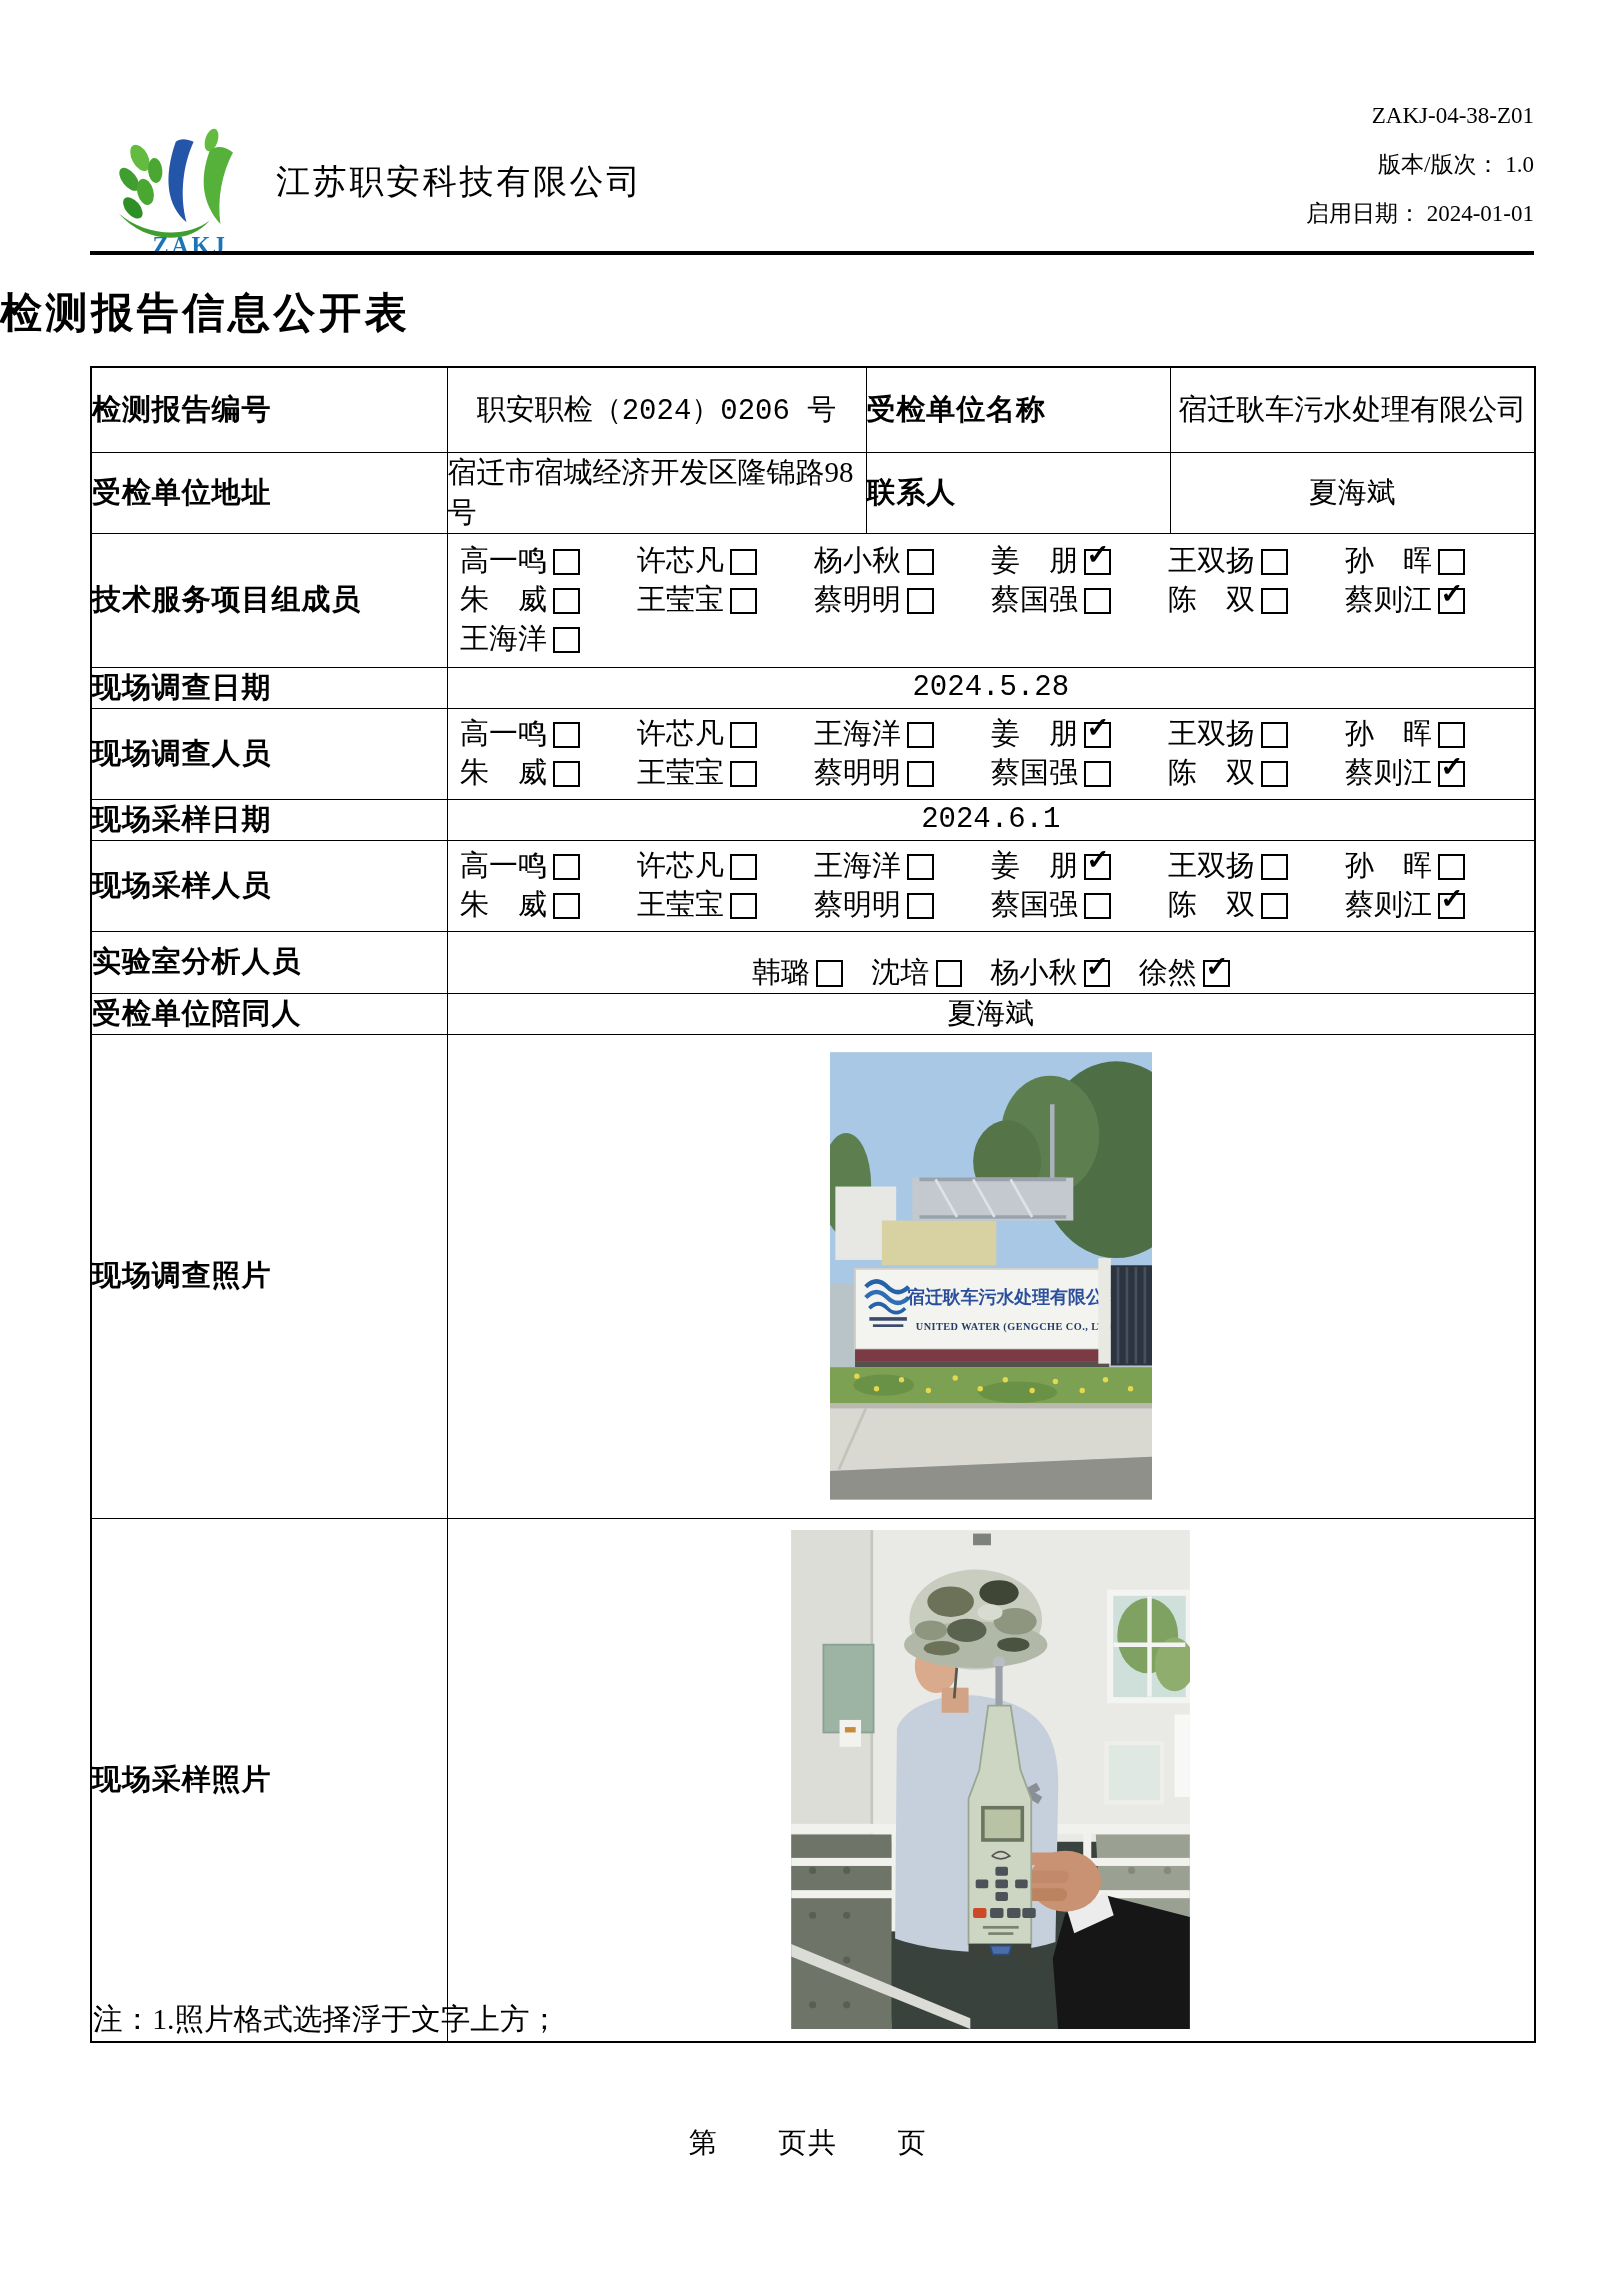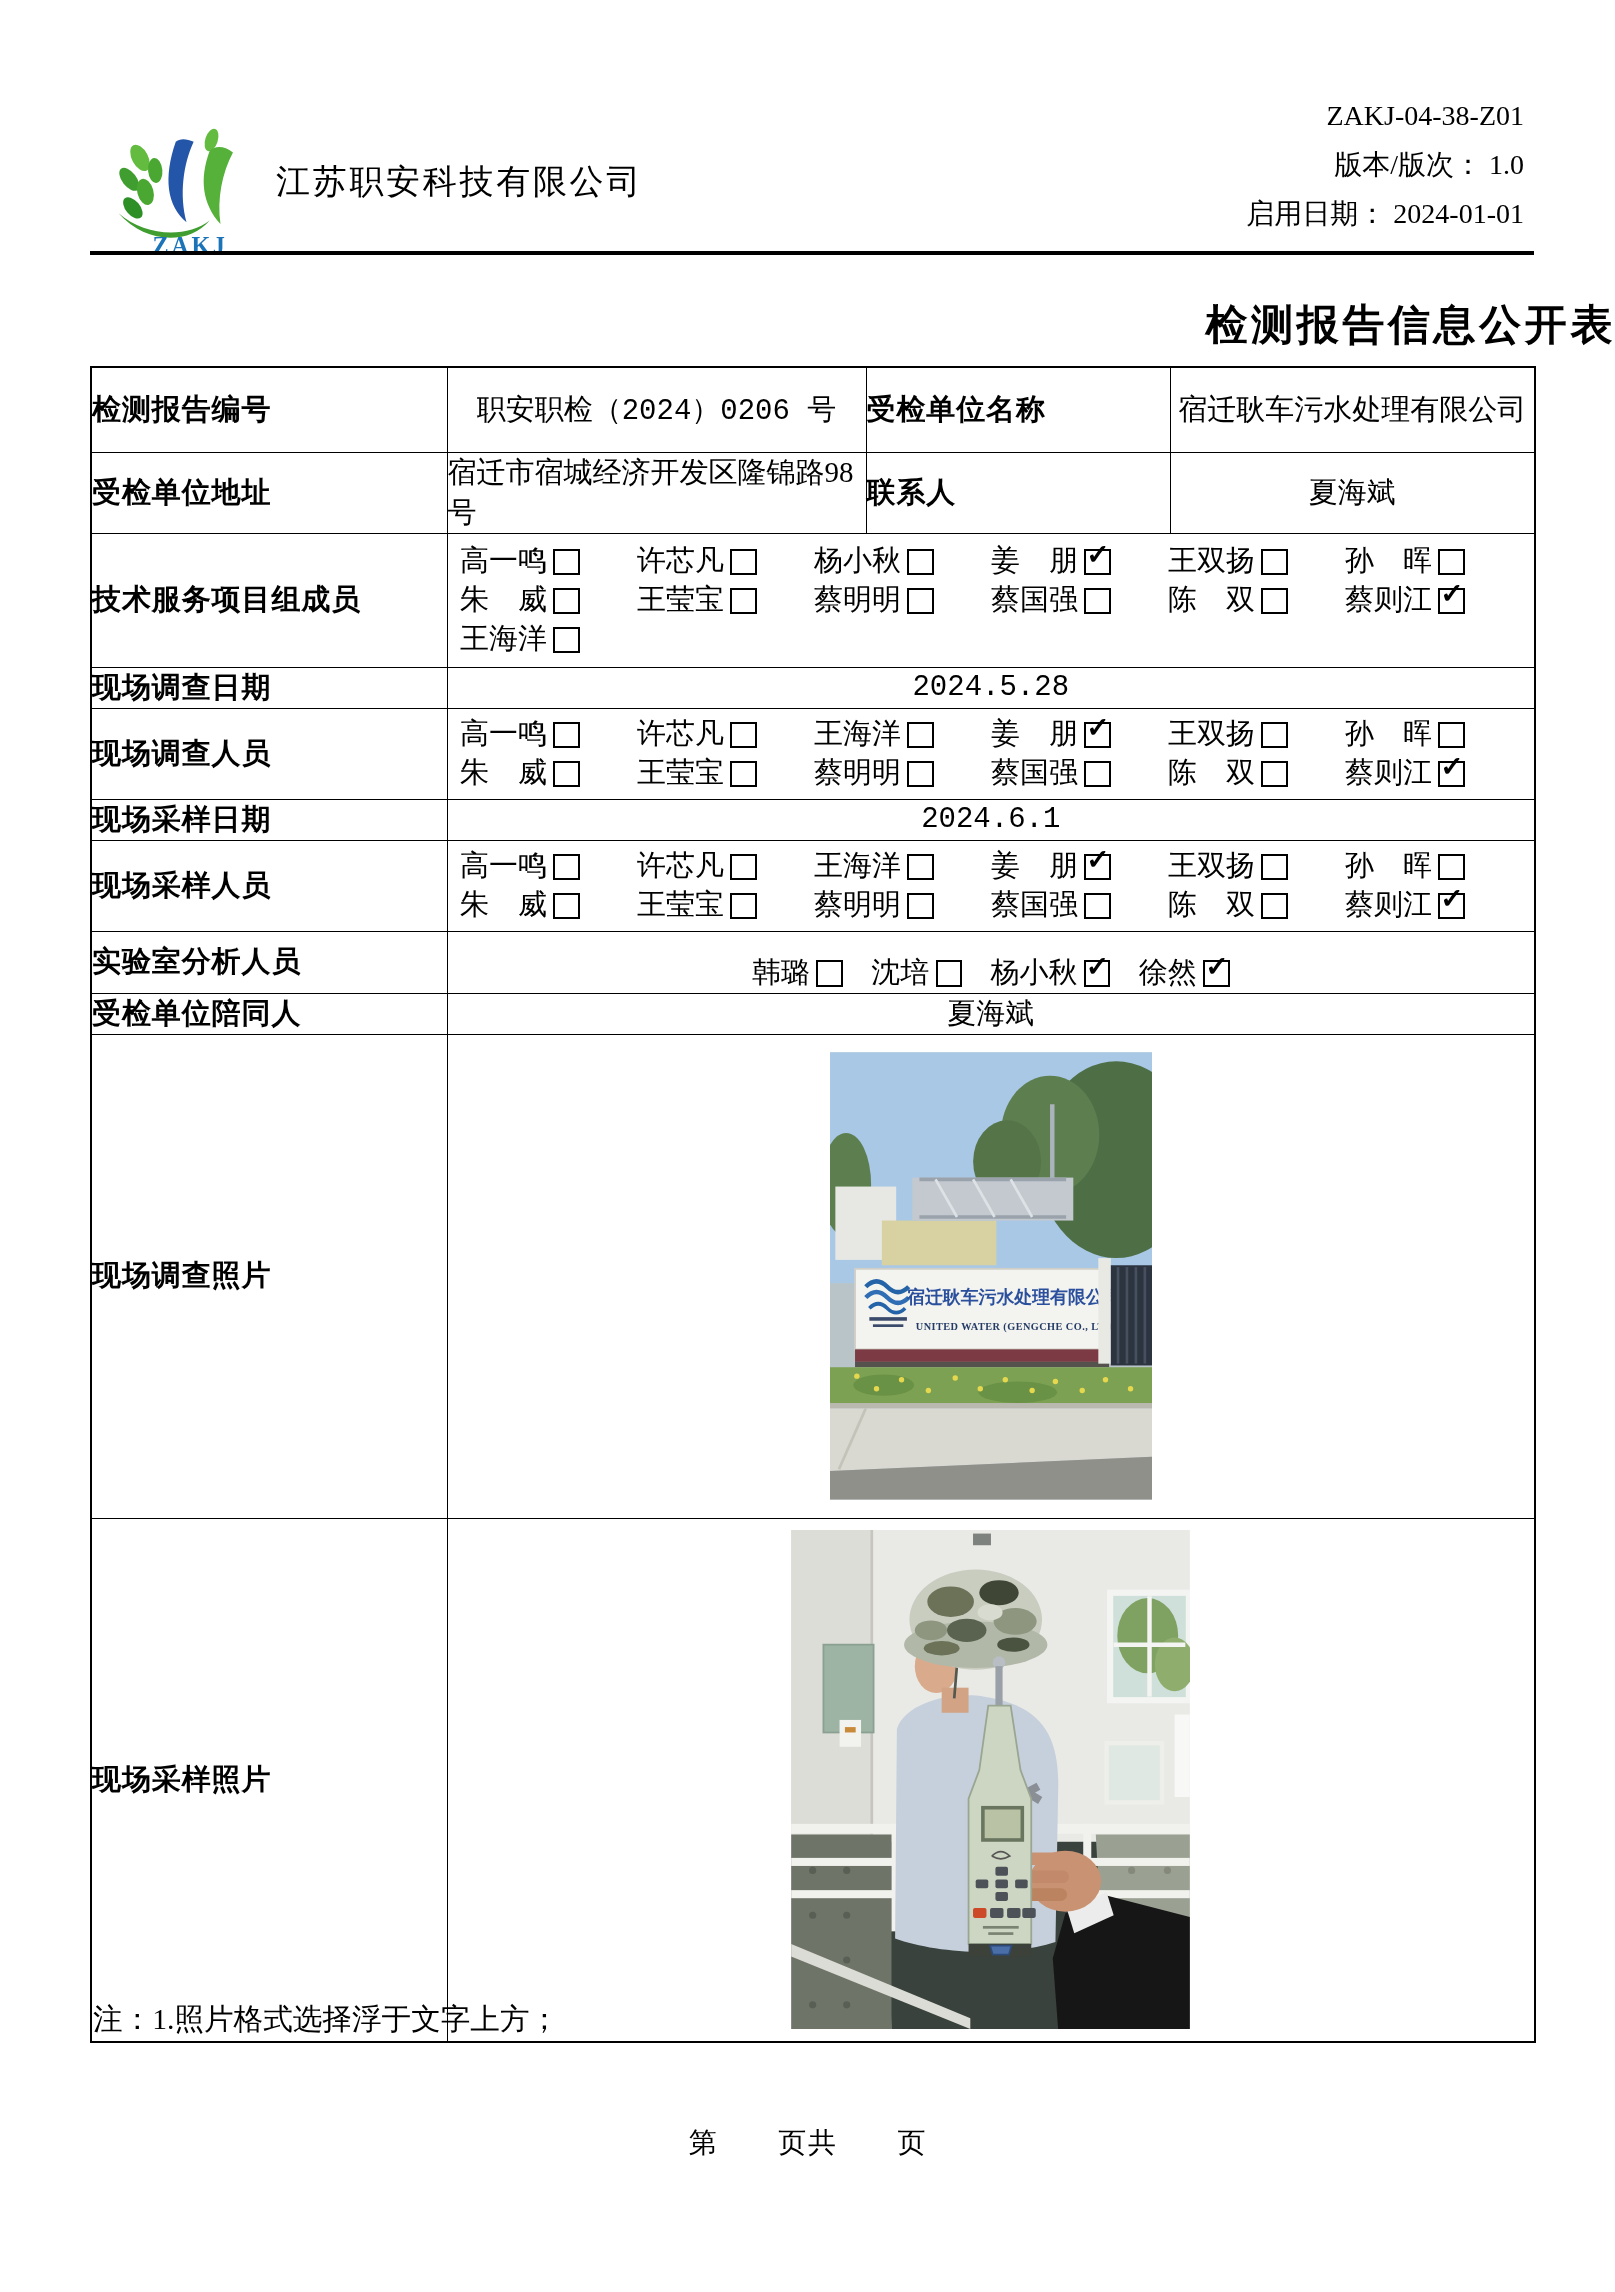--- a/index.html
+++ b/index.html
@@ -3,25 +3,25 @@
 <meta charset="utf-8">
 <style>
   html,body{margin:0;padding:0;background:#888;}
   .page{
     position:relative;width:1616px;height:2293px;background:#ffffff;
     font-family:"Liberation Serif","DejaVu Serif",serif;color:#000;overflow:hidden;
   }
   
   .logo{position:absolute;left:106px;top:115px;width:161px;height:143px;}
   .company-name{position:absolute;left:276px;top:159px;font-size:34px;letter-spacing:2.7px;}
-  .doc-meta{position:absolute;right:92px;top:91px;text-align:right;font-size:28px;line-height:49px;}
+  .doc-meta{position:absolute;right:82px;top:91px;text-align:right;font-size:23px;line-height:49px;}
   .header-rule{position:absolute;left:90px;top:251px;width:1444px;height:3.6px;background:#000;}
   
-  .doc-title{position:absolute;left:0;top:285px;width:100%;text-align:right;
-    font-size:42px;font-weight:bold;letter-spacing:3.6px;margin-top:12px;}
+  .doc-title{position:absolute;left:0;top:285px;width:100%;text-align:left;
+    font-size:42px;font-weight:bold;letter-spacing:3.6px;}
   
   table.main{position:absolute;left:90px;top:366px;width:1444px;border-collapse:collapse;
     border:2.7px solid #000;table-layout:fixed;}
   table.main td{border:1.8px solid #000;vertical-align:middle;font-size:29px;padding:0;}
   td.lbl{font-weight:bold;text-align:left;letter-spacing:0.9px;}
   td.val-c{text-align:center;font-family:Liberation Mono, monospace;}
   td.val-l{text-align:left;padding-left:10.7px;}
   td.wrapval{text-align:center;padding:3.6px 12.5px;line-height:39px;}
   tr.r1{height:85px;} tr.r2{height:43px;} tr.r3{height:134px;}
   tr.r4{height:41px;} tr.r5{height:91px;} tr.r6{height:41px;}

